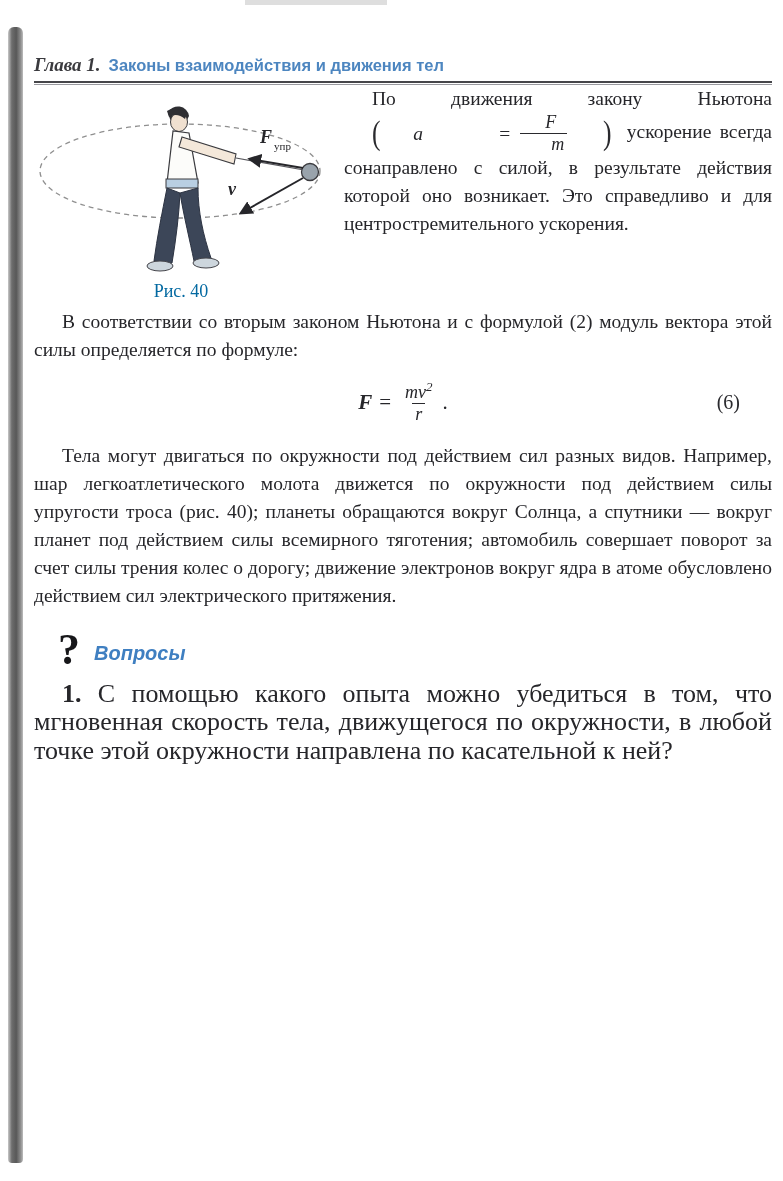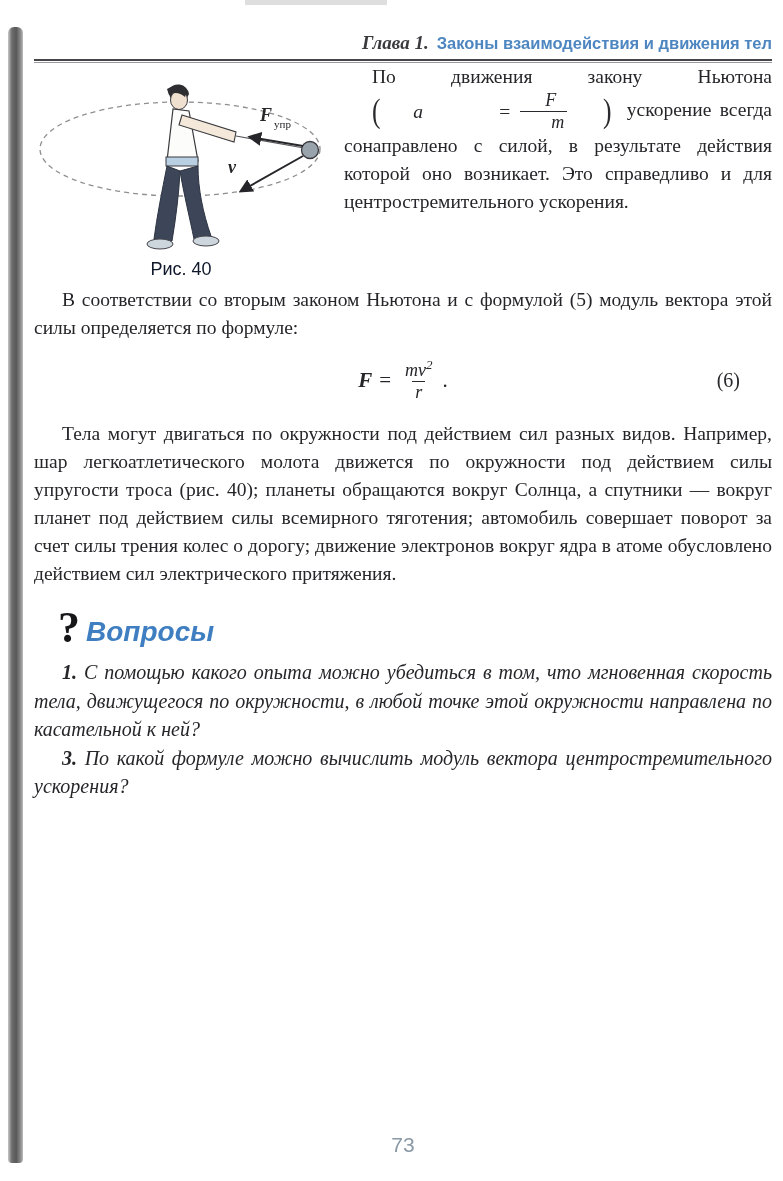--- a/index.html
+++ b/index.html
@@ -18,22 +18,22 @@
   .binding-strip {
     position: absolute; left: 8px; top: 27px; width: 15px; height: 1136px;
     background: linear-gradient(to right, #c9c9c9, #6e6e6e 25%, #585858 55%, #8f8f8f 85%, #bdbdbd);
     border-radius: 6px 6px 4px 4px;
   }
   .page {
     position: absolute; left: 34px; top: 0; width: 738px; height: 1181px;
   }
   
   .header {
-    padding-top: 32px;
-    text-align: right;
+    padding-top: 54px;
+    text-align: left;
     white-space: nowrap;
   }
   .chapter-label {
     font-style: italic; font-weight: bold;
     font-size: 19px; color: #3a3a3e;
     margin-right: 8px;
   }
   .chapter-title {
     font-family: "Liberation Sans", "DejaVu Sans", sans-serif;
     font-size: 16.5px; color: #4d86c0; font-weight: bold;
@@ -45,22 +45,22 @@
   }
   
   .figure-block {
     float: left;
     width: 302px;
     margin: 20px 12px 6px -4px;
   }
   .figure-caption {
     margin-top: 4px;
     text-align: center;
-    font-family: Liberation Sans, sans-serif;
-    font-size: 18px; color: #0f172a;
+    font-family: Liberation Serif, serif;
+    font-size: 18px; color: #0369a1;
   }
   
   .bodytext {
     font-size: 19.5px; line-height: 28px;
     text-align: justify;
   }
   .col-para { padding-top: 22px; }
   .para { text-indent: 28px; }
   .italic-law {
     font-style: italic;
@@ -110,26 +110,26 @@
     padding-left: 24px;
   }
   .qmark-icon {
     font-family: "Liberation Serif", serif;
     font-size: 44px; font-weight: bold; color: #17171a;
     line-height: 0.9; margin-right: 6px;
   }
   .questions-title {
     font-family: "Liberation Sans", "DejaVu Sans", sans-serif;
     font-style: italic; font-weight: bold;
-    font-size: 28px; color: #3f7fc1;
+    font-size: 20px; color: #3f7fc1;
     padding-top: 8px;
+    margin-left: 8px;
   }
   .question {
-    font-style: italic;
-    font-size: 20px; line-height: 28.5px;
+    font-size: 26px; line-height: 28.5px;
     text-align: justify; text-indent: 28px;
   }
   .question .q-num { font-weight: bold; }
   
   .page-number {
     position: absolute; left: 0; right: 0; bottom: 24px;
     text-align: center;
     font-family: "Liberation Sans", "DejaVu Sans", sans-serif;
     font-size: 21px; color: #8a99a6;
   }
@@ -198,21 +198,21 @@
       <span class="frac">
         <span class="num">F⃗</span>
         <span class="den">m</span>
       </span>
       <span class="paren">)</span>
     </span>
     <span>ускорение всегда сонаправлено с силой, в результате действия которой оно возникает. Это справедливо и для центростремительного ускорения.</span>
   </div>
 
   <div class="clear"></div>
-  <div class="bodytext para">В соответствии со вторым законом Ньютона и с формулой (5) модуль вектора этой силы определяется по формуле:</div>
+  <div class="bodytext para">В соответствии со вторым законом Ньютона и с формулой (2) модуль вектора этой силы определяется по формуле:</div>
 
   <div class="formula-row">
     <span class="formula-main">
       <span class="f-lhs">F</span>
       <span class="f-eq">=</span>
       <span class="frac">
         <span class="num"><span>mv</span><sup>2</sup></span>
         <span class="den">r</span>
       </span>
       <span class="formula-period">.</span>
@@ -224,19 +224,14 @@
 
   <div class="questions-header">
     <span class="qmark-icon">?</span>
     <span class="questions-title">Вопросы</span>
   </div>
 
   <div class="question">
     <span class="q-num">1.</span>
     <span>С помощью какого опыта можно убедиться в том, что мгновенная скорость тела, движущегося по окружности, в любой точке этой окружности направлена по касательной к ней?</span>
   </div>
-  <div class="question">
-    <span class="q-num">3.</span>
-    <span>По какой формуле можно вычислить модуль вектора центростремительного ускорения?</span>
-  </div>
-
-  <div class="page-number">73</div>
+
 </div>
 
 </body></html>

